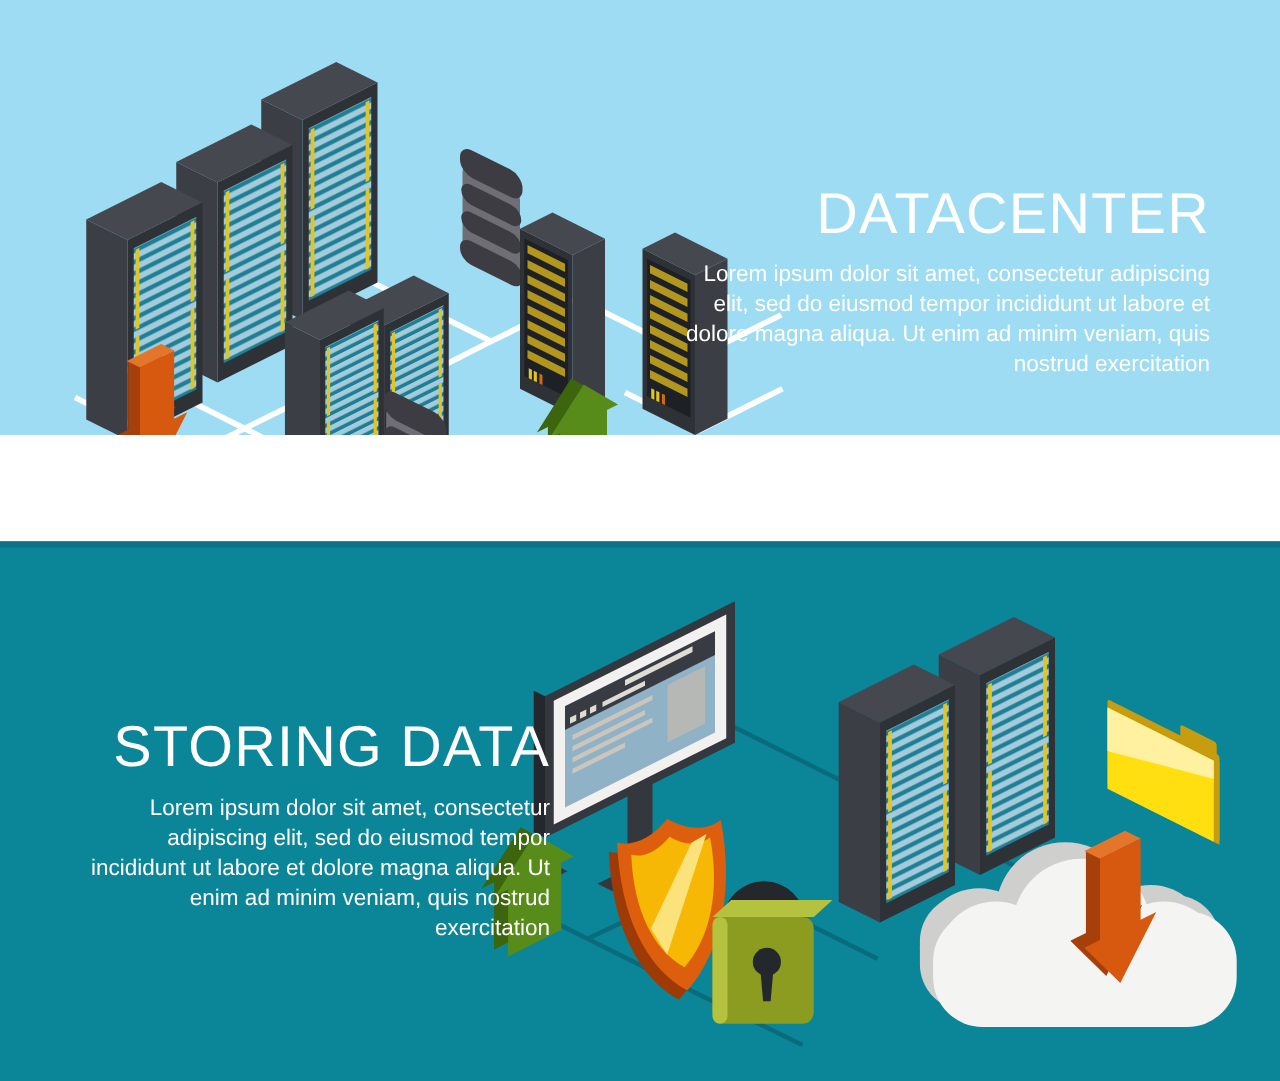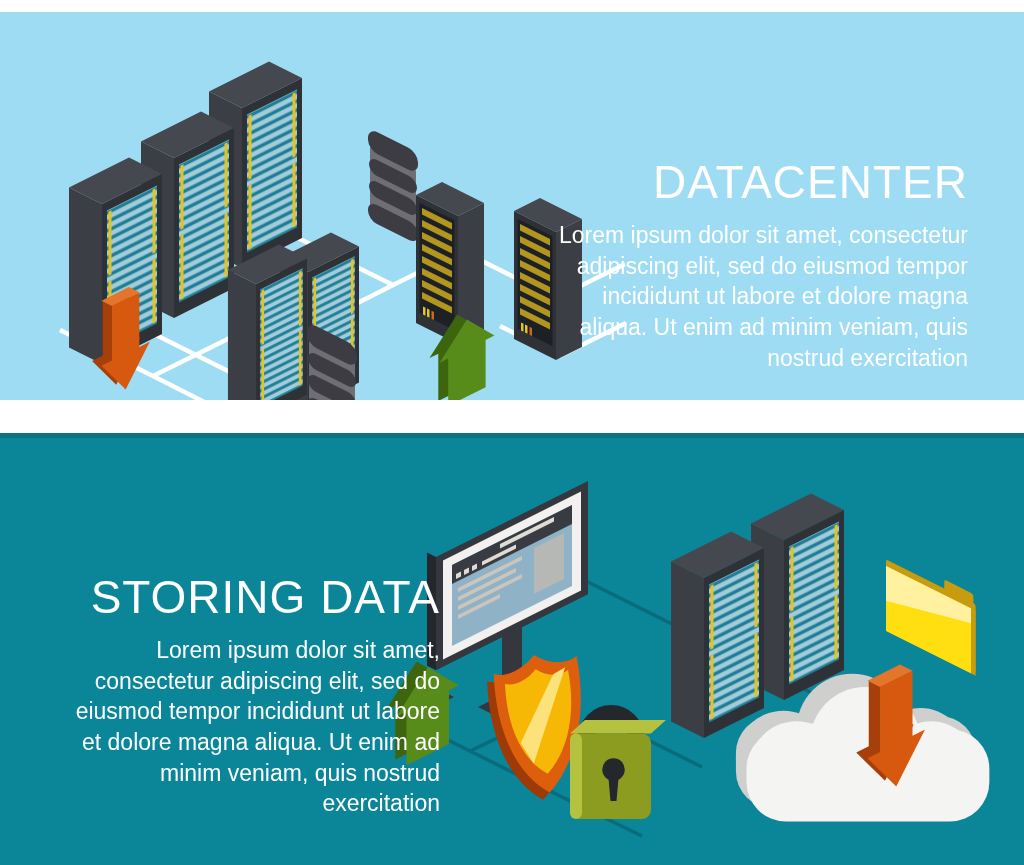--- a/index.html
+++ b/index.html
@@ -2,29 +2,29 @@
 <html style="--top-bg: #9edcf3; --bottom-bg: #0b8598; --bottom-edge: #0c7386; --text: #ffffff; --rack-dark: #2e3237; --rack-side: #3b3f45; --rack-top: #45494f; --panel-bg: #a3cbd9; --panel-stripe: #1e7e96; --strip-yellow: #e3c522; --slot-gold: #b2961e; --led-orange: #cf6a12; --db-dark: #3d3c42; --db-light: #6f6e74; --orange: #d6590f; --orange-dark: #a63f0a; --orange-light: #e4762b; --green: #578c1a; --green-dark: #3c650e; --line-white: #ffffff; --line-teal: #0a6b7d; --monitor-frame: #34383e; --monitor-dark: #24272c; --bezel: #f2f1ef; --screen: #8fb2c6; --screen-header: #383c42; --screen-bar: #dfdcd6; --screen-line: #cbc5bc; --screen-block: #b5b8b4; --shield-orange: #dd5f0e; --shield-dark: #9e3a06; --shield-gold: #f6b705; --shield-light: #fbe27b; --lock-green: #8c9c20; --lock-green-light: #b5c23f; --lock-dark: #24272c; --folder-yellow: #ffdf10; --folder-gold: #c79c0e; --folder-light: #fff1a0; --cloud-white: #f4f4f2; --cloud-gray: #cfcfcd;"><head>
 <meta charset="utf-8">
 <style>
   html,body{margin:0;padding:0;}
   body{
     width:1024px;height:865px;position:relative;overflow:hidden;
     font-family:"Liberation Sans", sans-serif;
     background:#fff;
   }
   .banner{position:absolute;left:0;width:1024px;overflow:hidden;}
-  .banner-top{top:12px;height:388px;background:var(--top-bg);}
+  .banner-top{top:0;height:348px;background:var(--top-bg);}
   .banner-bottom{top:433px;height:432px;background:var(--bottom-bg);}
   .banner-edge{position:absolute;top:0;left:0;width:100%;height:5px;background:var(--bottom-edge);}
   .ill{position:absolute;top:0;left:0;}
   .banner-text{position:absolute;color:var(--text);z-index:5;}
   .bt-top{right:56px;top:146px;width:420px;text-align:right;}
   .bt-bottom{left:60px;top:140px;width:380px;text-align:right;}
   .banner-title{margin:0;font-size:46px;font-weight:400;letter-spacing:1px;line-height:1.05;}
-  .banner-desc{margin:14px 0 0 0;font-size:23px;line-height:1.33;font-weight:400;}
+  .banner-desc{margin:14px 0 0 0;font-size:18px;line-height:1.33;font-weight:400;}
 
   
   .f-top{fill:var(--rack-top);}
   .f-side{fill:var(--rack-side);}
   .f-frame{fill:var(--rack-dark);}
   .f-panel{fill:url(#stripes);}
   .f-strip{fill:var(--strip-yellow);}
   .p-bg{fill:var(--panel-bg);}
   .p-line{fill:var(--panel-stripe);}
   .slot-face{fill:#1d2126;}

